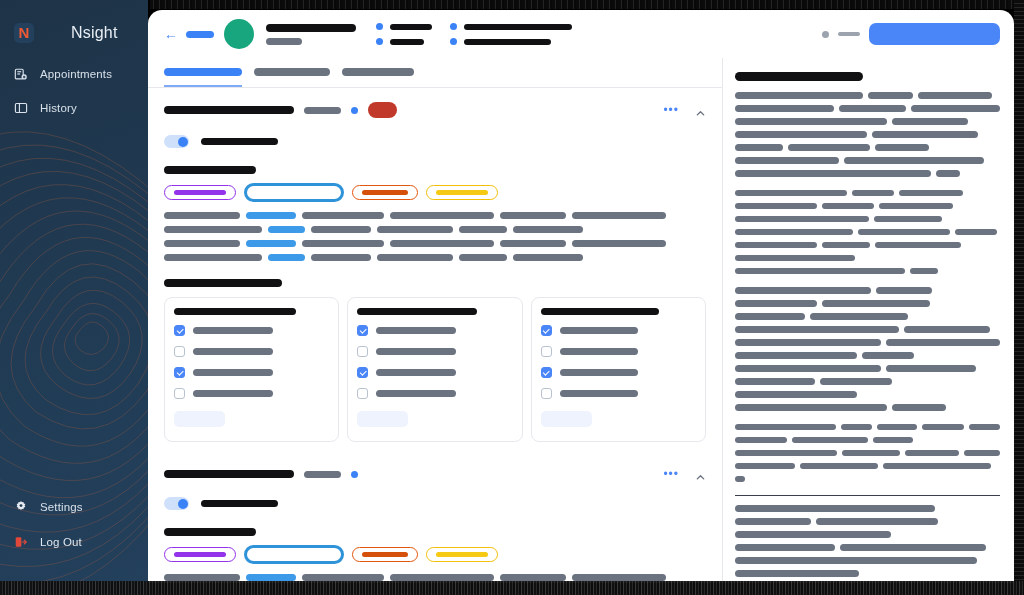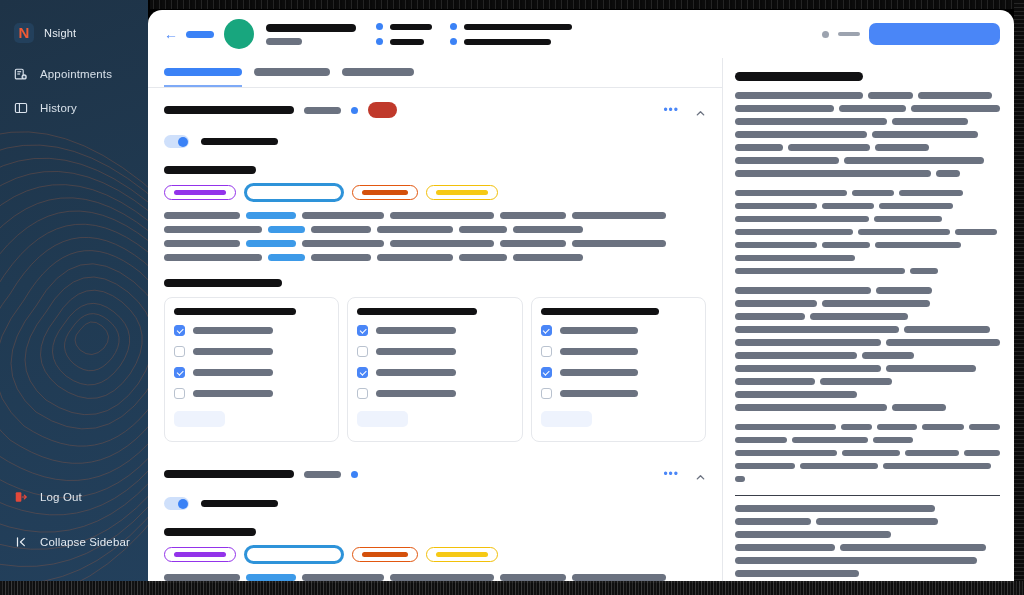--- a/index.html
+++ b/index.html
@@ -26,21 +26,21 @@
   .brand {
     display: flex; align-items: center; gap: 10px;
     padding: 22px 0 0 14px; height: 44px;
   }
   .brand-mark {
     width: 20px; height: 20px; border-radius: 5px;
     background: #23405c; color: #ef5a35;
     font-size: 15px; font-weight: 700; line-height: 20px; text-align: center;
     font-family: "Liberation Sans", sans-serif;
   }
-  .brand-name { color: #e8eef4; font-size: 11px; letter-spacing: .2px; }
+  .brand-name { color: #e8eef4; font-size: 16px; letter-spacing: .2px; margin-left: 27px; }
 
   .nav { margin-top: 18px; }
   .nav-item {
     display: flex; align-items: center; gap: 12px;
     height: 23px; padding-left: 14px; margin-bottom: 11px; cursor: pointer;
   }
   .nav-item .ico { width: 14px; height: 14px; display: block; flex: 0 0 14px; }
   .nav-item .lbl { color: #d7e0e9; font-size: 11.5px; letter-spacing: .15px; }
 
   .bottom-nav { position: absolute; left: 0; bottom: 30px; width: 148px; }
@@ -239,37 +239,37 @@
           <svg viewBox="0 0 16 16" width="14" height="14" fill="none" stroke="#dbe4ee" stroke-width="1.3">
             <rect x="1.6" y="2.8" width="12.8" height="10.4" rx="1.4"></rect>
             <line x1="6.2" y1="2.8" x2="6.2" y2="13.2"></line>
           </svg>
         </span>
         <span class="lbl">History</span>
       </div>
     </nav>
 
     <div class="bottom-nav">
+      <div class="nav-item">
+        <span class="ico">
+          <svg viewBox="0 0 16 16" width="14" height="14" fill="#e8eef4">
+            <path d="M8 1.2l1.1 1.5 1.8-.5.3 1.9 1.8.6-.9 1.7.9 1.7-1.8.6-.3 1.9-1.8-.5L8 11.6 6.9 10.1l-1.8.5-.3-1.9-1.8-.6.9-1.7-.9-1.7 1.8-.6.3-1.9 1.8.5z"></path>
+            <circle cx="8" cy="6.4" r="1.6" fill="#203a52"></circle>
+          </svg>
+        </span>
+        <span class="lbl">Settings</span>
+      </div>
       <div class="nav-item logout">
         <span class="ico">
           <svg viewBox="0 0 16 16" width="14" height="14">
             <rect x="2" y="2.6" width="6.4" height="10.8" rx="1.2" fill="#e2483a"></rect>
             <path d="M9.4 8h4.4M11.8 5.8L14 8l-2.2 2.2" fill="none" stroke="#e2483a" stroke-width="1.4" stroke-linecap="round" stroke-linejoin="round"></path>
           </svg>
         </span>
         <span class="lbl">Log Out</span>
-      </div>
-      <div class="nav-item collapse">
-        <span class="ico">
-          <svg viewBox="0 0 16 16" width="14" height="14" fill="none" stroke="#e8eef4" stroke-width="1.4" stroke-linecap="round" stroke-linejoin="round">
-            <line x1="4" y1="3.4" x2="4" y2="12.6"></line>
-              <path d="M11.8 3.8L7.4 8l4.4 4.2"></path>
-          </svg>
-        </span>
-        <span class="lbl">Collapse Sidebar</span>
       </div>
     </div>
   </aside>
 
   <div id="window">
 
     <header id="topbar">
       <span class="back-arrow">←</span>
       <span class="sk-blue" style="width:28px;height:7px;"></span>
       <div class="avatar-circle"></div>

